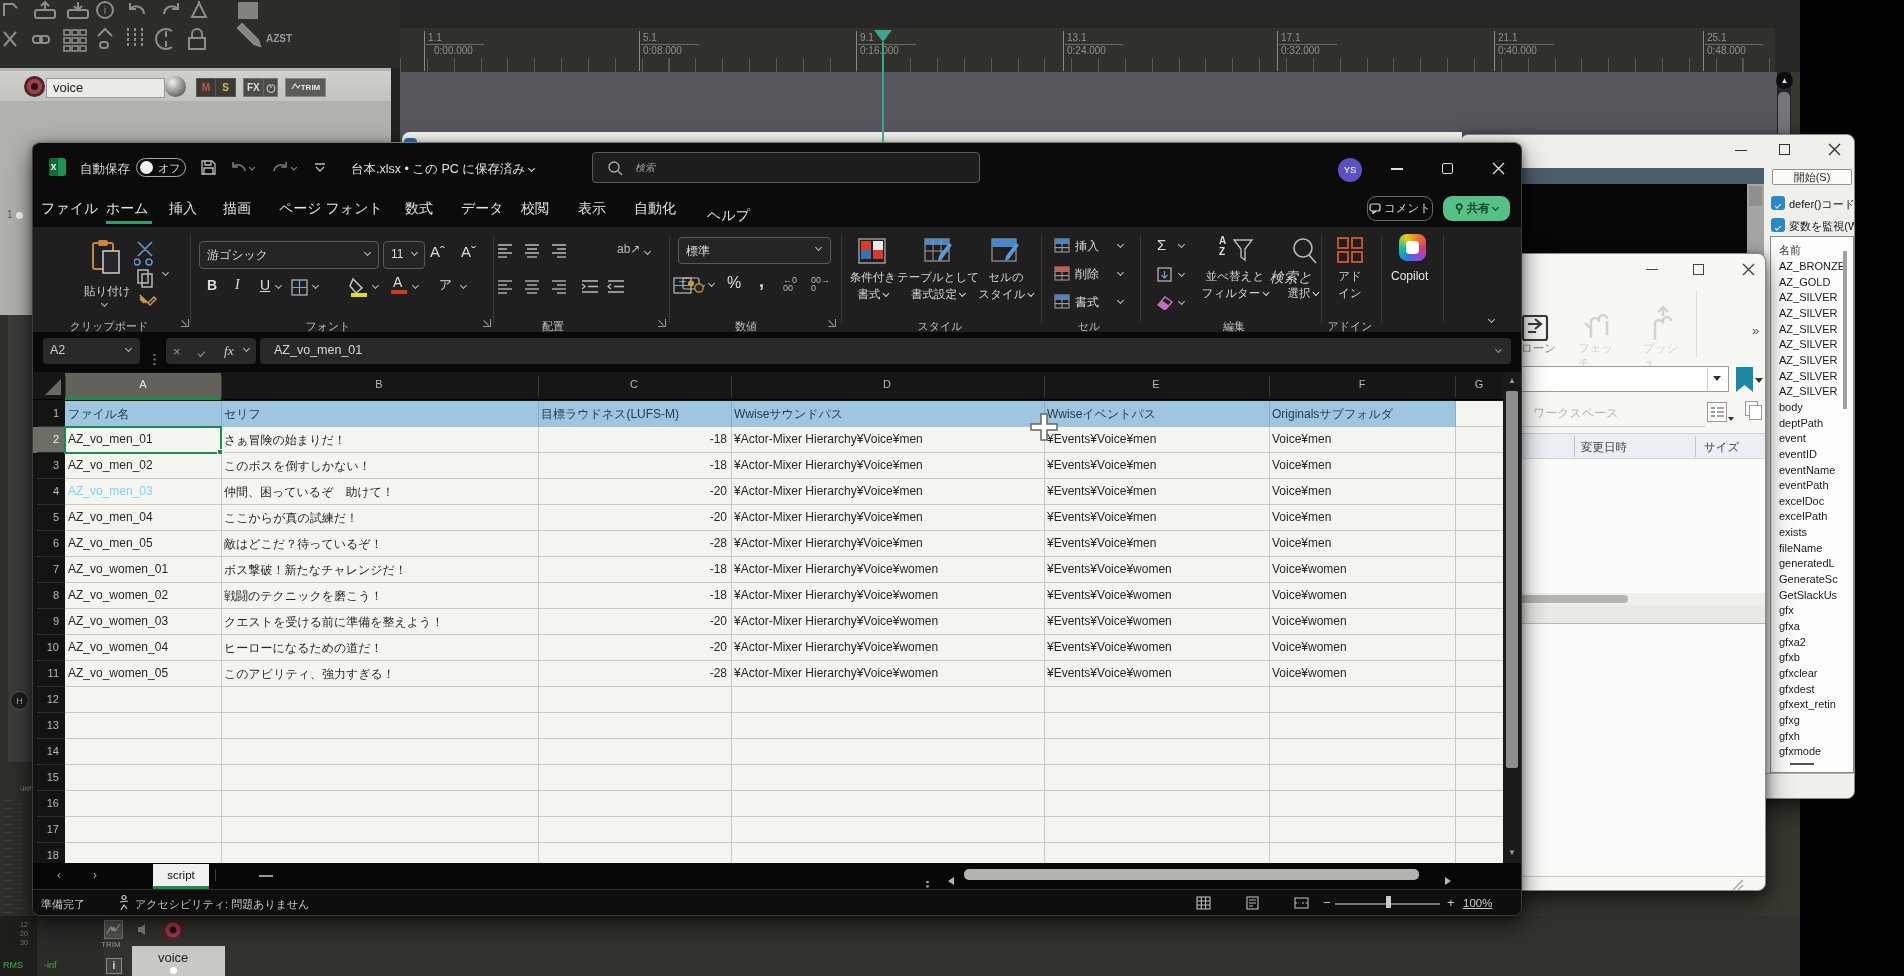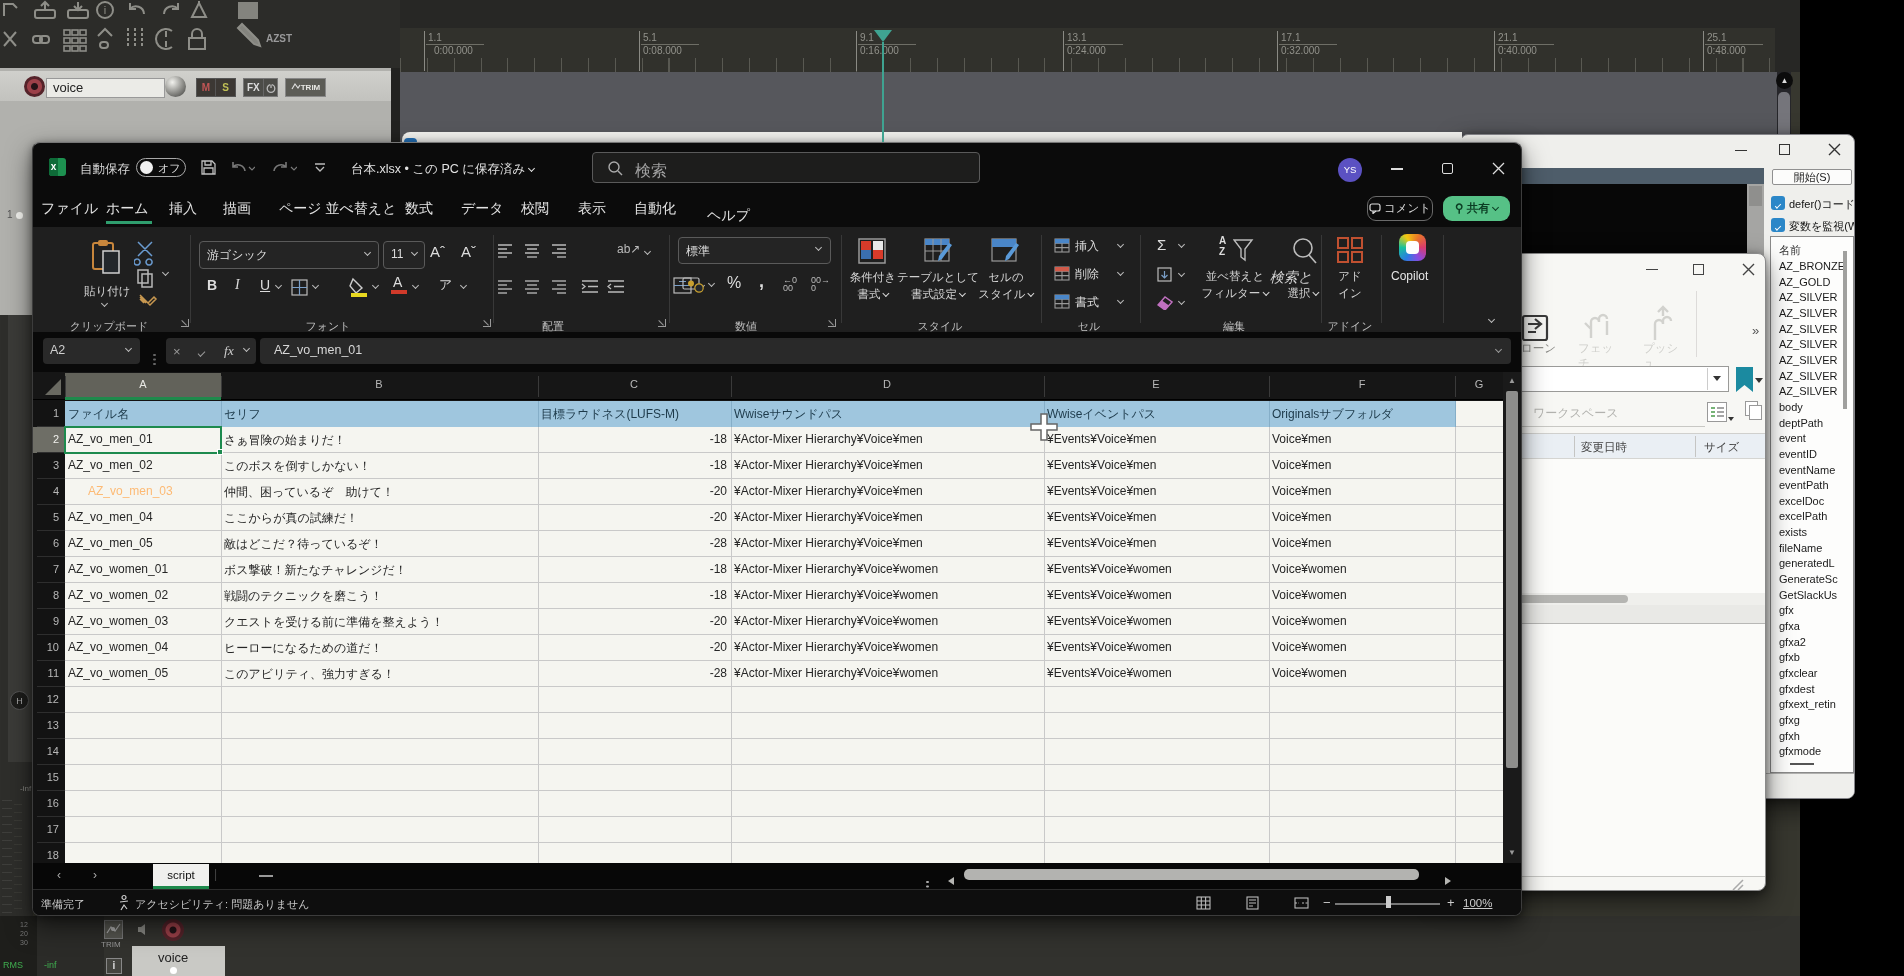--- a/index.html
+++ b/index.html
@@ -288,32 +288,32 @@
     </svg>
   <svg class="ab" style="left:281px;top:20px;" width="12" height="10" fill="none" stroke="#bbb" stroke-width="1.3">
     <path d="M1 1 h10 M2 4 l4 4 l4 -4"></path>
     </svg>
   <div class="ab" style="left:318px;top:18px;font-size:12.5px;color:#e2e2e2;">台本.xlsx • この PC に保存済み <span class="cv"></span></div>
   <div class="ab" style="left:559px;top:9px;width:388px;height:31px;border:1px solid #5a5a5a;border-radius:4px;background:#1d1d1c;"></div>
   <svg class="ab" style="left:574px;top:17px;" width="16" height="16" fill="none" stroke="#aaa" stroke-width="1.4">
       <circle cx="7" cy="7" r="5"></circle>
       <path d="M11 11 l4 4"></path>
     </svg>
-  <div class="ab" style="left:602px;top:18px;font-size:16px;color:#a0a0a0;">検索</div>
+  <div class="ab" style="left:602px;top:18px;font-size:10px;color:#a0a0a0;font-style:italic;">検索</div>
   <div class="ab" style="left:1305px;top:15px;width:24px;height:24px;border-radius:50%;background:#5b51c2;color:#fff;font-size:9.5px;text-align:center;line-height:24px;">YS</div>
   <div class="ab" style="left:1358px;top:25px;width:12px;height:1.5px;background:#ddd;"></div>
   <div class="ab" style="left:1409px;top:20px;width:11px;height:11px;border:1.3px solid #ddd;border-radius:2px;"></div>
   <svg class="ab" style="left:1459px;top:19px;" width="13" height="13">
       <path d="M1 1 L12 12 M12 1 L1 12" stroke="#ddd" stroke-width="1.3"></path>
     </svg>
 <div class="ab" style="left:8px;top:57px;font-size:14px;color:#e3e3e3;">ファイル</div>
     <div class="ab" style="left:73px;top:57px;font-size:14px;color:#e3e3e3;">ホーム</div>
     <div class="ab" style="left:136px;top:57px;font-size:14px;color:#e3e3e3;">挿入</div>
     <div class="ab" style="left:190px;top:57px;font-size:14px;color:#e3e3e3;">描画</div>
-    <div class="ab" style="left:246px;top:57px;font-size:14px;color:#e3e3e3;">ページ 並べ替えと</div>
+    <div class="ab" style="left:246px;top:57px;font-size:14px;color:#e3e3e3;">ページ フォント</div>
     <div class="ab" style="left:372px;top:57px;font-size:14px;color:#e3e3e3;">数式</div>
     <div class="ab" style="left:428px;top:57px;font-size:14px;color:#e3e3e3;">データ</div>
     <div class="ab" style="left:488px;top:57px;font-size:14px;color:#e3e3e3;">校閲</div>
     <div class="ab" style="left:545px;top:57px;font-size:14px;color:#e3e3e3;">表示</div>
     <div class="ab" style="left:601px;top:57px;font-size:14px;color:#e3e3e3;">自動化</div>
     <div class="ab" style="left:674px;top:64px;font-size:14px;color:#e3e3e3;">ヘルプ</div>
   <div class="ab" style="left:73px;top:78px;width:46px;height:3px;background:#2f9e6e;"></div>
   <div class="ab" style="left:1334px;top:53px;width:66px;height:25px;border:1px solid #6a6a6a;border-radius:9px;color:#ddd;font-size:11.5px;text-align:center;line-height:23px;"><svg width="12" height="11" style="vertical-align:-1.5px;" fill="none" stroke="#ddd" stroke-width="1.2">
         <rect x="1" y="1" width="10" height="7" rx="2"></rect>
         <path d="M4 8 l0 2.5 l3 -2.5"></path>
@@ -642,21 +642,21 @@
     <div class="ab" style="left:505px;top:289px;width:189px;text-align:right;font-size:12px;color:#262626;">-18</div>
     <div class="ab" style="left:701px;top:289px;font-size:12px;color:#262626;white-space:nowrap;">¥Actor-Mixer Hierarchy¥Voice¥men</div>
     <div class="ab" style="left:1014px;top:289px;font-size:12px;color:#262626;white-space:nowrap;">¥Events¥Voice¥men</div>
     <div class="ab" style="left:1239px;top:289px;font-size:12px;color:#262626;white-space:nowrap;">Voice¥men</div>
     <div class="ab" style="left:35px;top:315px;font-size:12px;color:#262626;white-space:nowrap;">AZ_vo_men_02</div>
     <div class="ab" style="left:191px;top:315px;font-size:12px;color:#262626;white-space:nowrap;">このボスを倒すしかない！</div>
     <div class="ab" style="left:505px;top:315px;width:189px;text-align:right;font-size:12px;color:#262626;">-18</div>
     <div class="ab" style="left:701px;top:315px;font-size:12px;color:#262626;white-space:nowrap;">¥Actor-Mixer Hierarchy¥Voice¥men</div>
     <div class="ab" style="left:1014px;top:315px;font-size:12px;color:#262626;white-space:nowrap;">¥Events¥Voice¥men</div>
     <div class="ab" style="left:1239px;top:315px;font-size:12px;color:#262626;white-space:nowrap;">Voice¥men</div>
-    <div class="ab" style="left:35px;top:341px;font-size:12px;color:#fdba74;white-space:nowrap;margin-left:20px;">AZ_vo_men_03</div>
+    <div class="ab" style="left:35px;top:341px;font-size:12px;color:#7dd3fc;white-space:nowrap;">AZ_vo_men_03</div>
     <div class="ab" style="left:191px;top:341px;font-size:12px;color:#262626;white-space:nowrap;">仲間、困っているぞ　助けて！</div>
     <div class="ab" style="left:505px;top:341px;width:189px;text-align:right;font-size:12px;color:#262626;">-20</div>
     <div class="ab" style="left:701px;top:341px;font-size:12px;color:#262626;white-space:nowrap;">¥Actor-Mixer Hierarchy¥Voice¥men</div>
     <div class="ab" style="left:1014px;top:341px;font-size:12px;color:#262626;white-space:nowrap;">¥Events¥Voice¥men</div>
     <div class="ab" style="left:1239px;top:341px;font-size:12px;color:#262626;white-space:nowrap;">Voice¥men</div>
     <div class="ab" style="left:35px;top:367px;font-size:12px;color:#262626;white-space:nowrap;">AZ_vo_men_04</div>
     <div class="ab" style="left:191px;top:367px;font-size:12px;color:#262626;white-space:nowrap;">ここからが真の試練だ！</div>
     <div class="ab" style="left:505px;top:367px;width:189px;text-align:right;font-size:12px;color:#262626;">-20</div>
     <div class="ab" style="left:701px;top:367px;font-size:12px;color:#262626;white-space:nowrap;">¥Actor-Mixer Hierarchy¥Voice¥men</div>
     <div class="ab" style="left:1014px;top:367px;font-size:12px;color:#262626;white-space:nowrap;">¥Events¥Voice¥men</div>

